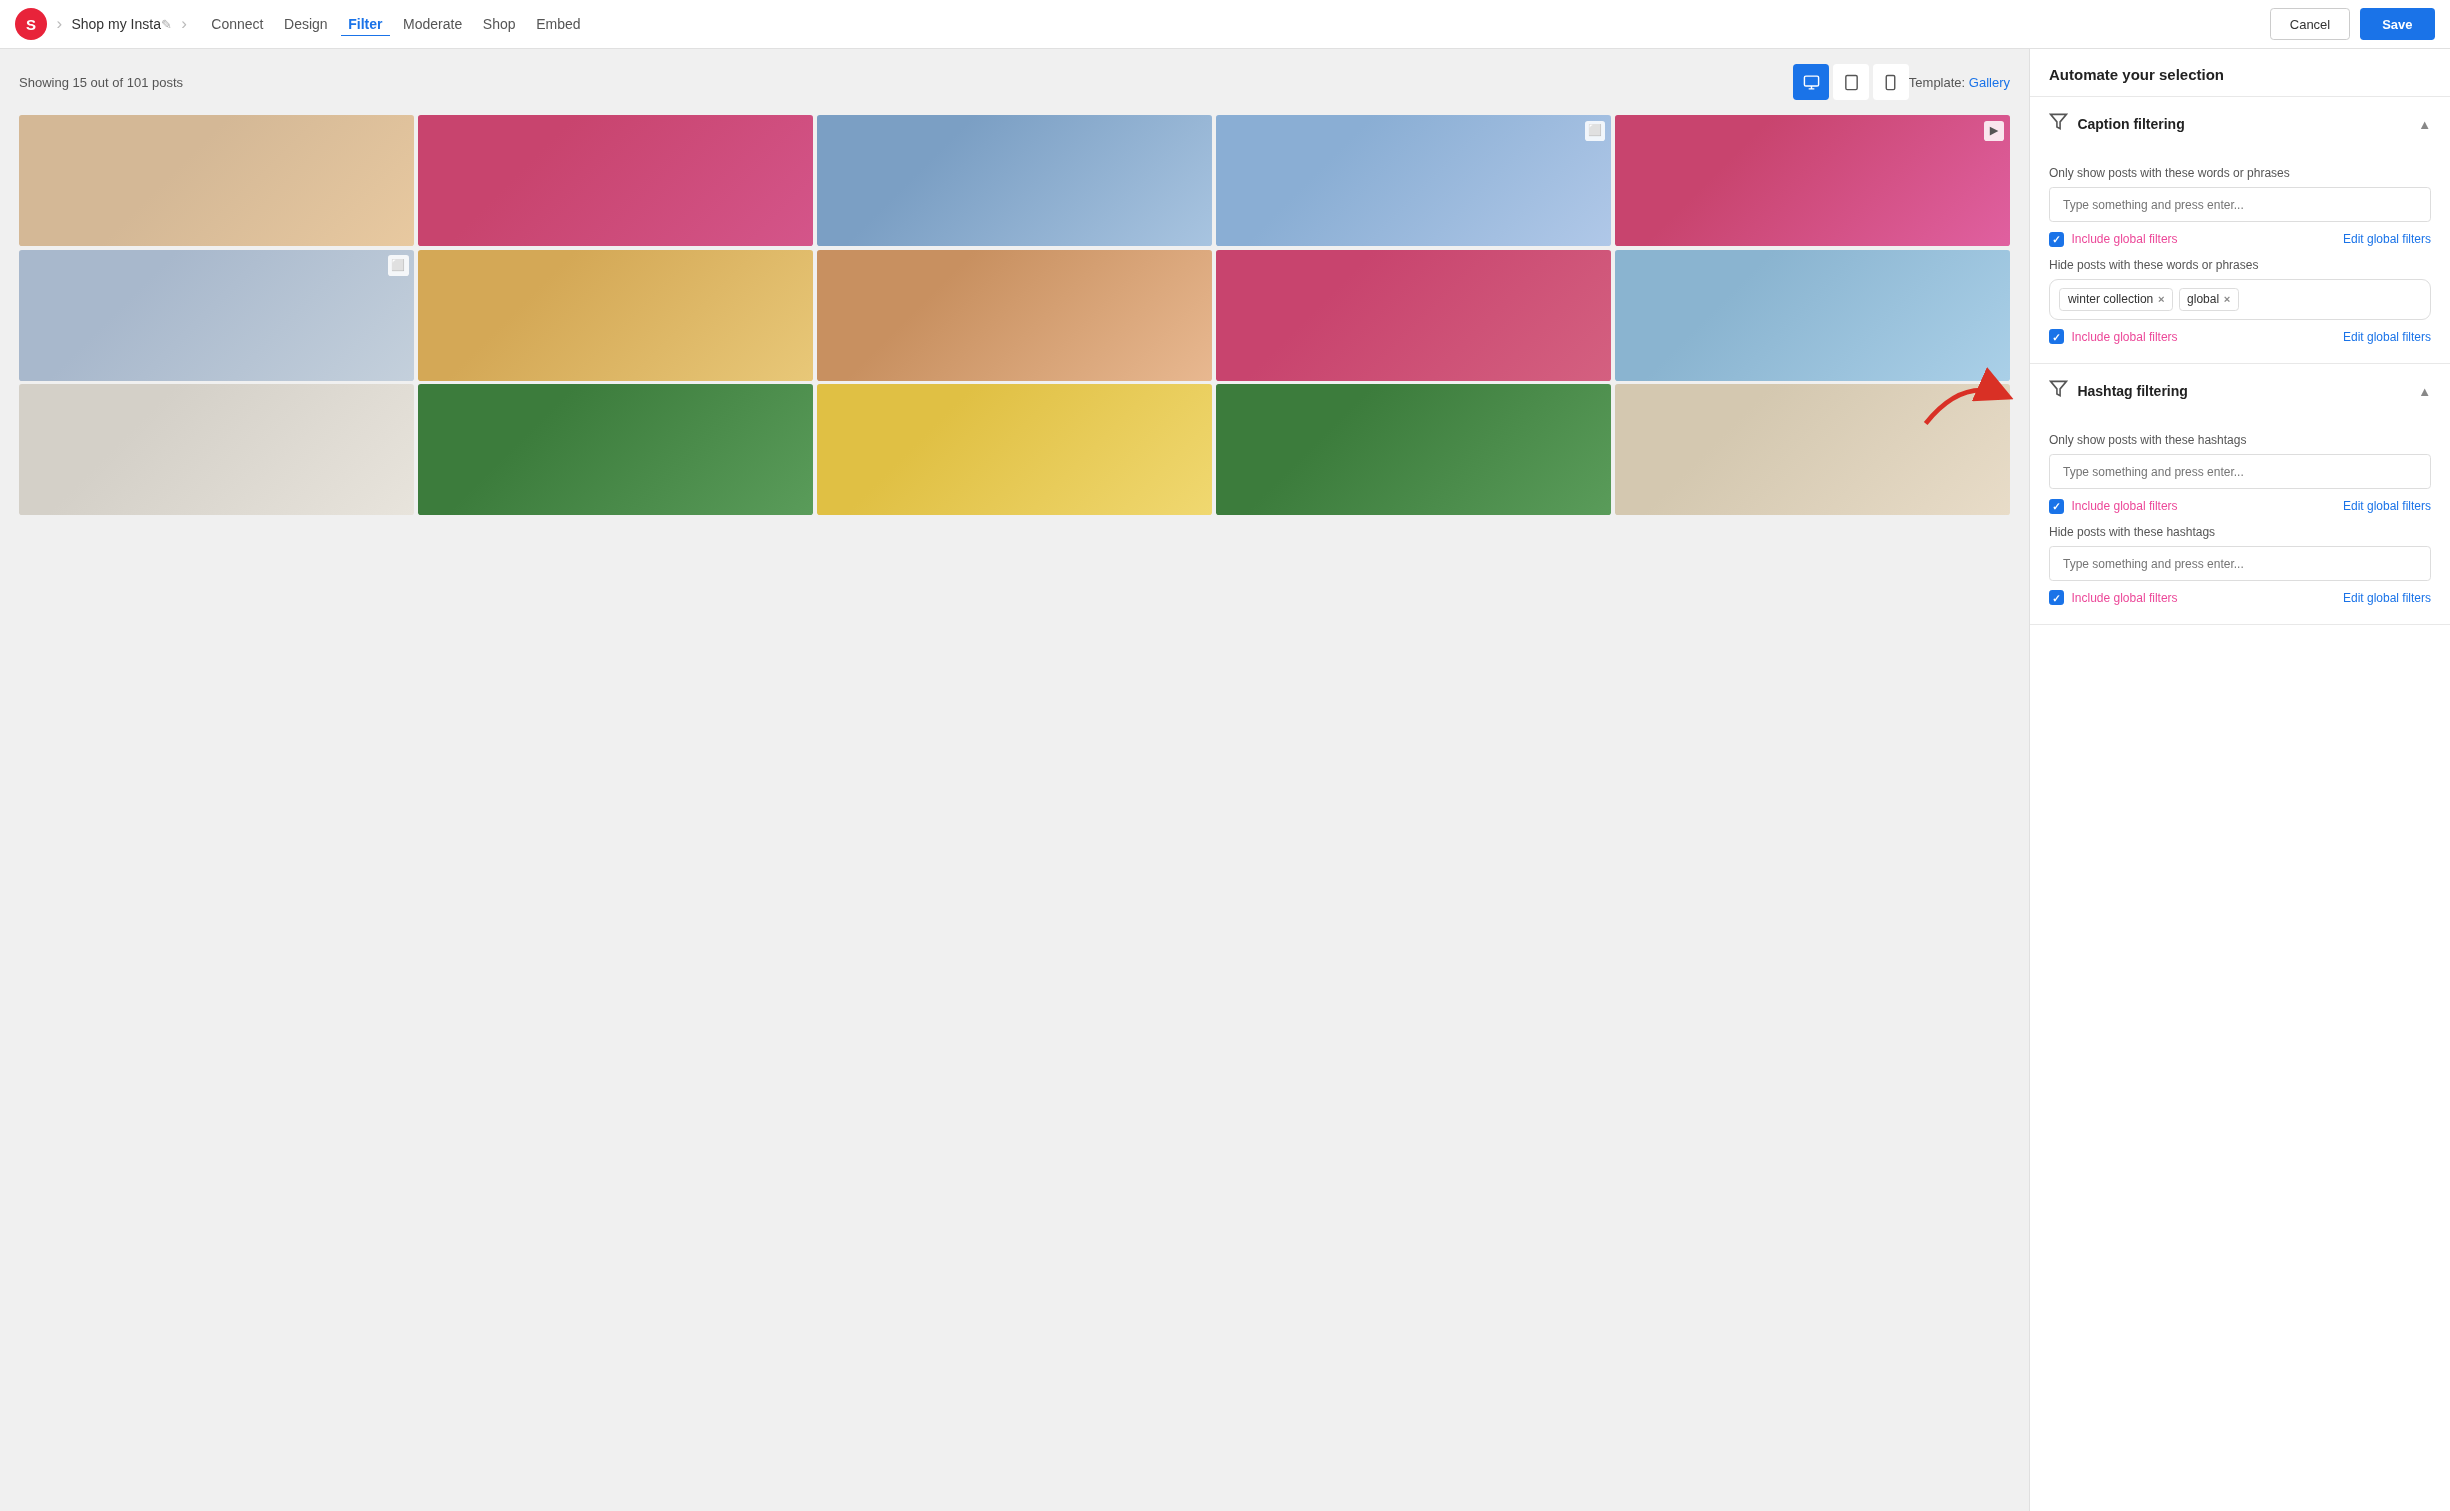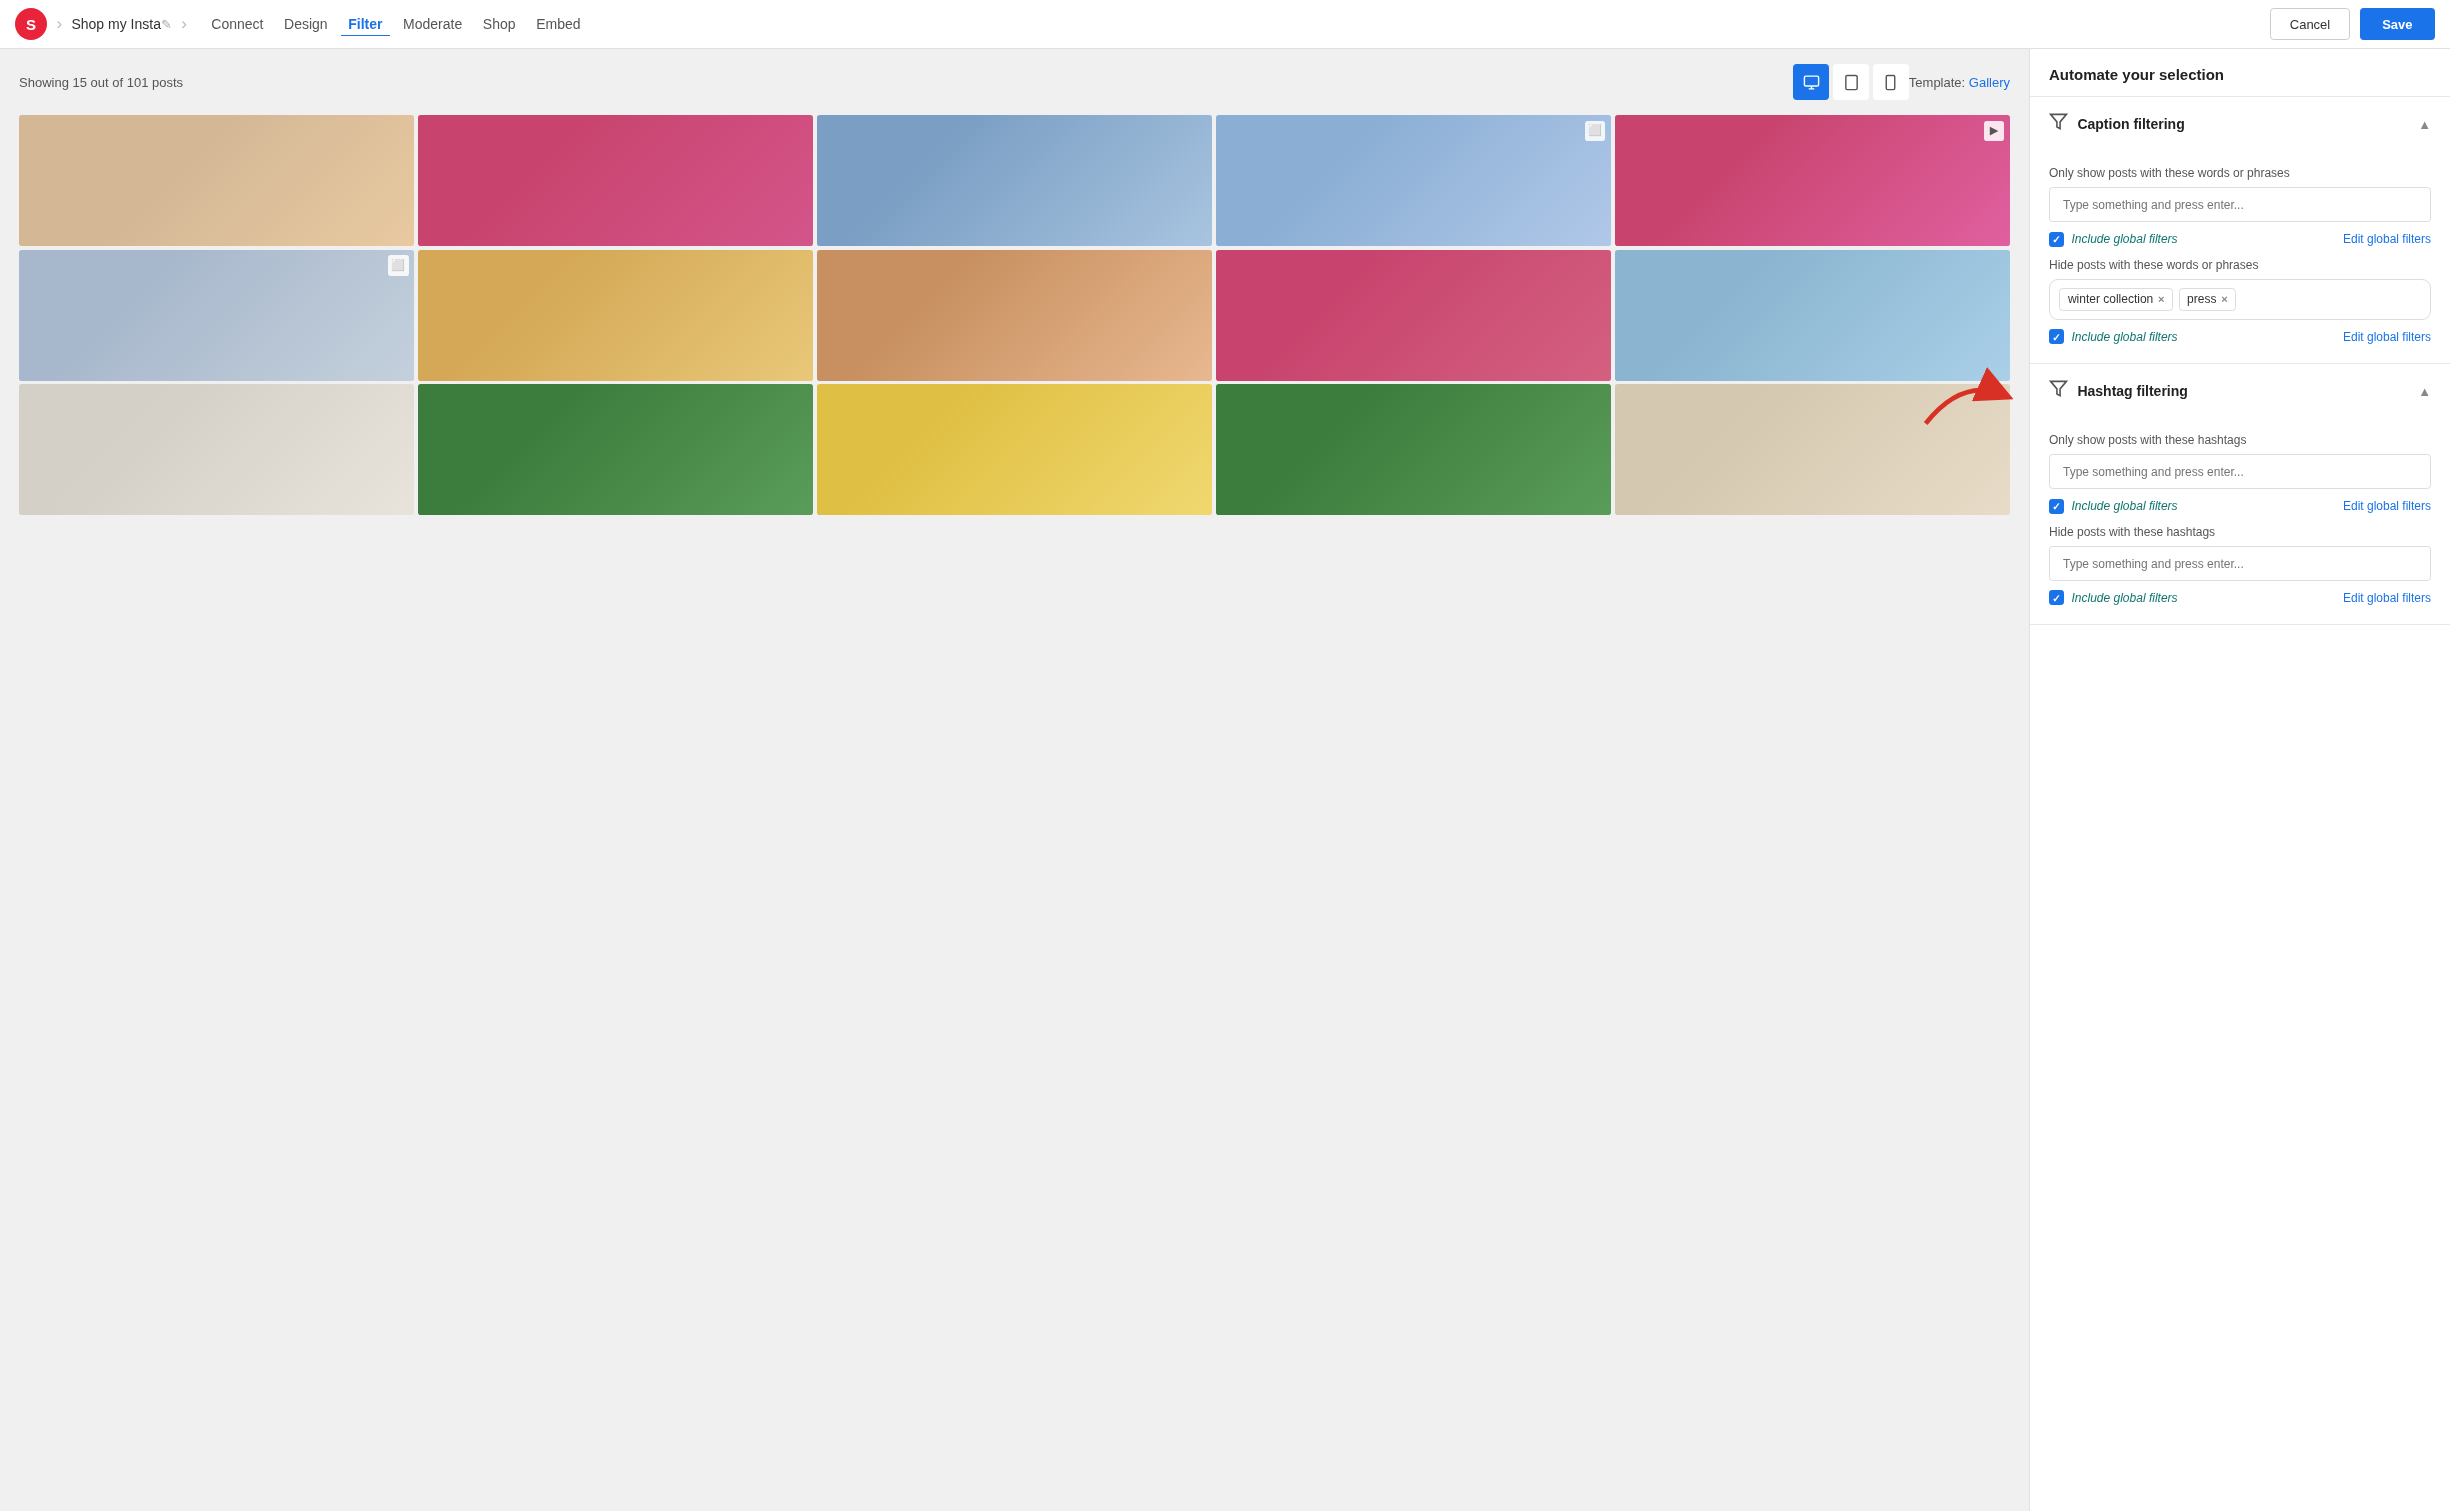--- a/index.html
+++ b/index.html
@@ -145,21 +145,21 @@
       display: flex; align-items: center; justify-content: space-between;
       margin-top: 9.4px;
     }
     .checkbox-left { display: flex; align-items: center; gap: 7.5px; }
     .cb {
       width: 15px; height: 15px; border: 1.9px solid #1a73e8; border-radius: 2.8px;
       background: #1a73e8; display: flex; align-items: center; justify-content: center;
       flex-shrink: 0; cursor: pointer;
     }
     .cb::after { content: '✓'; color: #fff; font-size: 10.3px; font-weight: 700; }
-    .cb-label { font-size: 12px; color: #0f766e; font-style: italic; }
+    .cb-label { font-size: 12px; color: #ec4899; }
     .edit-link { font-size: 12px; color: #1a73e8; text-decoration: none; cursor: pointer; }
 
     
     .tags-input-area {
       border: 0.9px solid #ddd; border-radius: 9px; padding: 7.5px 9.4px;
       display: flex; align-items: center; flex-wrap: wrap; gap: 5.6px; min-height: 39px;
     }
     .tag {
       display: inline-flex; align-items: center; gap: 4.7px;
       background: #fff; border: 0.9px solid #ddd; border-radius: 3.7px;
@@ -304,21 +304,21 @@
         </div>
 
         <div class="filter-label">Hide posts with these words or phrases</div>
 
         <div class="tags-input-area">
           <span class="tag">
             <span>winter collection</span>
             <span class="tag-remove">×</span>
           </span>
           <span class="tag">
-            <span>press</span>
+            <span>global</span>
             <span class="tag-remove">×</span>
           </span>
         </div>
 
         <div class="checkbox-row">
           <div class="checkbox-left">
             <div class="cb"></div>
             <span class="cb-label">Include global filters</span>
           </div>
           <a class="edit-link">Edit global filters</a>

